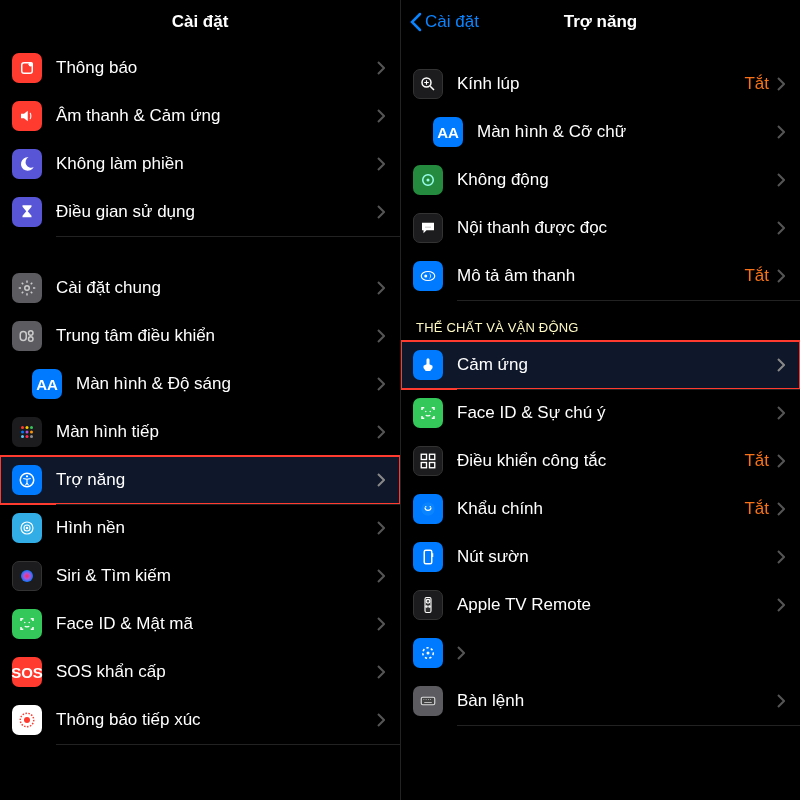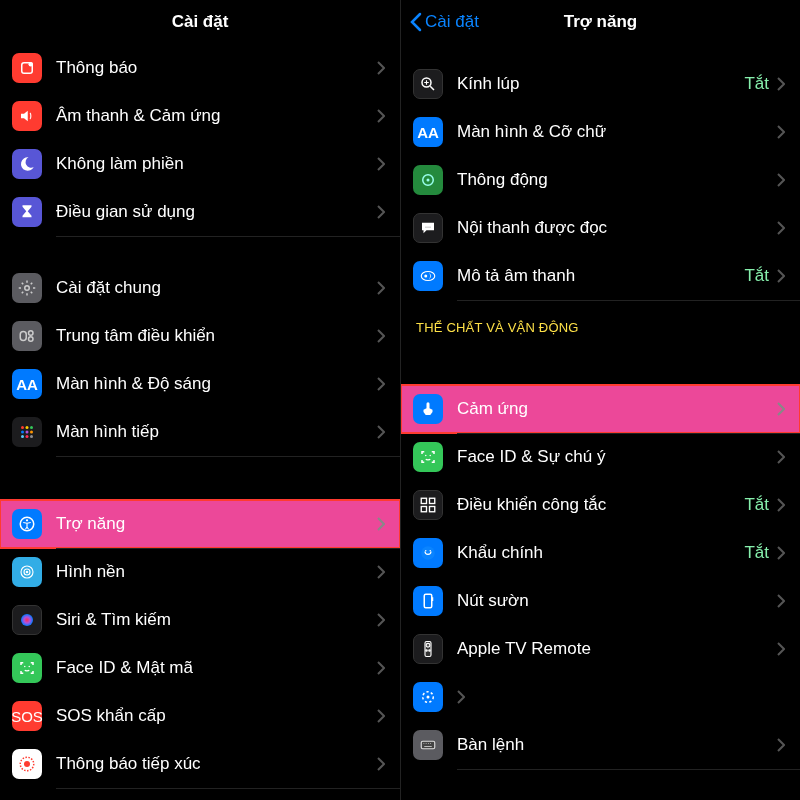--- a/index.html
+++ b/index.html
@@ -38,40 +38,39 @@
     align-items: center;
     color: #0a84ff;
     font-size: 17px;
     font-weight: 400;
     gap: 2px;
   }
   .back svg { width: 14px; height: 20px; }
   .list { }
   .section-header {
     padding: 20px 15px 6px 15px;
-    color: #fde047;
+    color: #fef9c3;
     font-size: 13px;
     letter-spacing: 0.2px;
     text-transform: uppercase;
   }
   .spacer { height: 28px; }
   .row {
     display: flex;
     align-items: center;
     height: 48px;
     padding: 0 15px 0 12px;
     position: relative;
     background: #000;
   }
   .row.hl {
-    background: #ec4899;
+    background: #0f172a;
     outline: 2px solid #ff3b30;
     outline-offset: -1px;
     z-index: 2;
-    margin-top: 44px;
   }
   .row .icon {
     width: 30px;
     height: 30px;
     border-radius: 7px;
     margin-right: 14px;
     flex: 0 0 30px;
     display: flex;
     align-items: center;
     justify-content: center;
@@ -80,21 +79,21 @@
   }
   .row .label {
     flex: 1;
     color: #fff;
     font-size: 17px;
     white-space: nowrap;
     overflow: hidden;
     text-overflow: ellipsis;
   }
   .row .value {
-    color: #86efac;
+    color: #f97316;
     font-size: 17px;
     margin-right: 8px;
   }
   .row .chev {
     width: 8px; height: 14px;
     flex: 0 0 8px;
   }
   .row .chev svg { width: 8px; height: 14px; display:block; }
   .row::after {
     content: "";
@@ -107,24 +106,24 @@
   }
   
   .bg-red { background:#ff3b30; }
   .bg-purple { background:#5856d6; }
   .bg-dblue { background:#007aff; }
   .bg-cyan { background:#32ade6; }
   .bg-grey { background:#5b5b60; }
   .bg-black { background:#1c1c1e; border:0.5px solid #333; }
   .bg-green { background:#34c759; }
   .bg-dgreen { background:#248a3d; }
-  .bg-sos { background:#ff3b30; font-size:10px; font-weight:400; }
+  .bg-sos { background:#ff3b30; font-size:10px; font-weight:700; }
   .bg-exposure { background:#fff; }
   .bg-homescreen { background:#1c1c1e; }
-  .txt-aa { font-weight:700; font-size:12px; }
+  .txt-aa { font-weight:700; font-size:12px;margin-left:20px; }
 
   
   .glyph { width:18px; height:18px; display:block; }
 
 </style>
 </head>
 <body>
 
 <div class="pane">
   <div class="header">
@@ -394,21 +393,21 @@
         </span>
     </div>
 
     <div class="row">
       <div class="icon bg-dgreen">
         <svg class="glyph" viewBox="0 0 24 24" fill="none" stroke="#9fe" stroke-width="2">
             <circle cx="12" cy="12" r="7"></circle>
             <circle cx="12" cy="12" r="2" fill="#9fe" stroke="none"></circle>
           </svg>
       </div>
-      <span class="label">Thông động</span>
+      <span class="label">Không động</span>
       <span class="chev">
           <svg viewBox="0 0 8 14">
             <path d="M1 1l6 6-6 6" stroke="#555" stroke-width="2" fill="none"></path>
           </svg>
         </span>
     </div>
 
     <div class="row">
       <div class="icon bg-black">
         <svg class="glyph" viewBox="0 0 24 24" fill="#fff">

